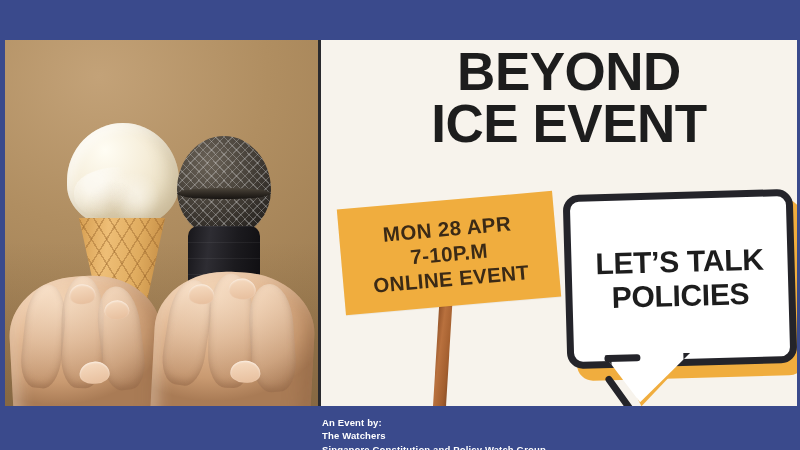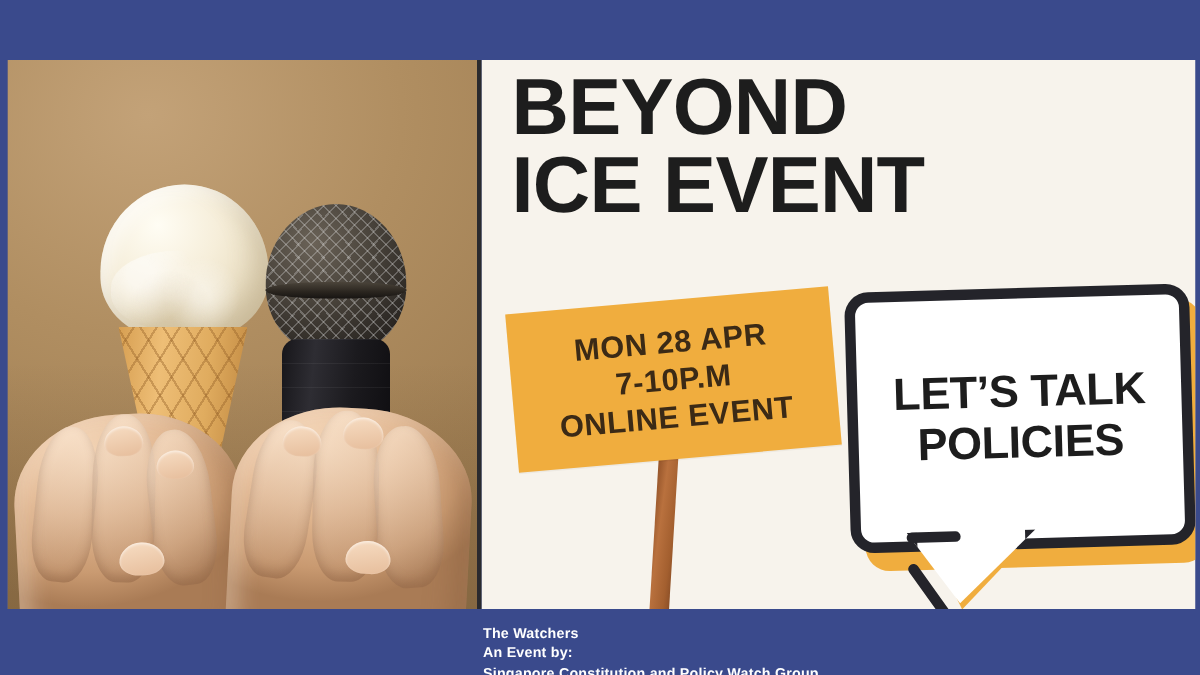--- a/index.html
+++ b/index.html
@@ -173,20 +173,21 @@
     left: 318px; top: 40px;
     width: 3px; height: 366px;
     background: #2a2a2e;
     z-index: 5;
   }
 
   .title {
     position: absolute;
     left: 0; top: 6px;
     width: 476px;
+    text-align: center;
     color: #1d1d1d;
     font-size: 53px;
     font-weight: bold;
     line-height: 0.98;
     letter-spacing: -0.5px;
     padding-left: 20px;
     box-sizing: border-box;
   }
   .title span { display: block; }
 
@@ -385,18 +386,18 @@
     </div>
 
   </div>
 
   <div class="band-top"></div>
   <div class="band-bottom"></div>
   <div class="band-left"></div>
   <div class="band-right"></div>
 
   <div class="footer">
+    <span>An Event by:</span>
     <span>The Watchers</span>
-    <span>An Event by:</span>
     <span>Singapore Constitution and Policy Watch Group</span>
   </div>
 
 </div>
 
 </body></html>

